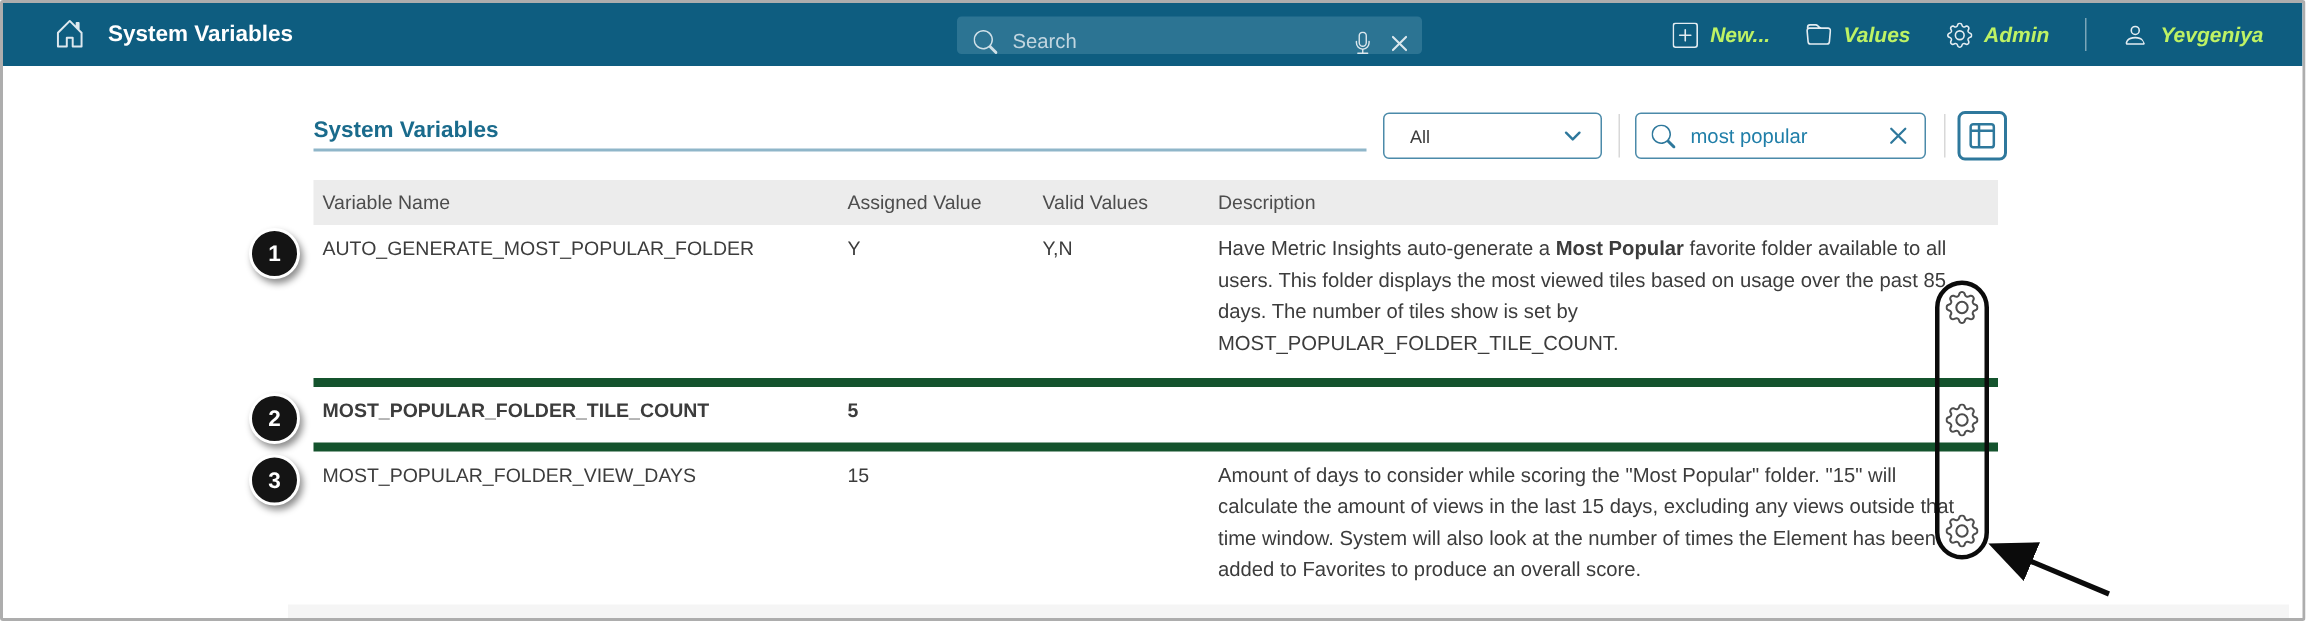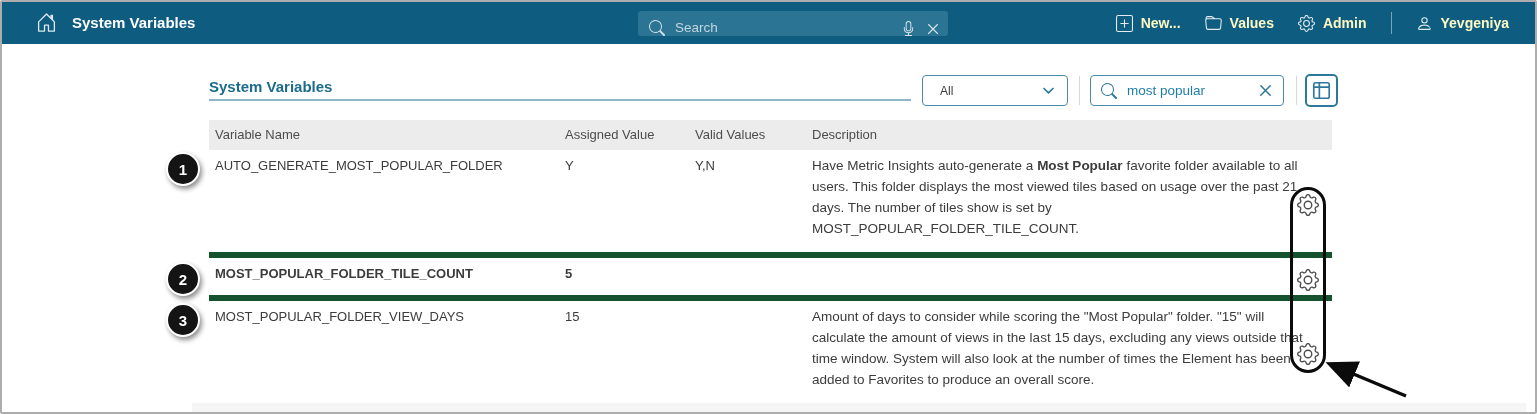--- a/index.html
+++ b/index.html
@@ -10,21 +10,21 @@
   .topbar{position:absolute;top:0;left:0;right:0;height:42px;background:#0e5d80;}
   .home-ic{position:absolute;left:34px;top:10px;width:21px;height:21px;color:#dde8ee;cursor:pointer;}
   .topbar-title{position:absolute;left:70px;top:12px;font-size:15px;font-weight:bold;color:#ffffff;}
   .hsearch{position:absolute;left:636px;top:9px;width:310px;height:25px;background:#2c7493;border-radius:3px;display:flex;align-items:flex-end;padding:0 8px;}
   .hsearch .mag{width:16px;height:16px;color:#cfe0e8;margin:0 8px 0 3px;flex:none;}
   .hsearch input{flex:1;background:transparent;border:none;outline:none;color:#e8f1f5;font-size:13.5px;}
   .hsearch input::placeholder{color:#c2d6e0;}
   .hsearch .mic{width:15px;height:15px;color:#dbe7ed;margin-right:10px;flex:none;cursor:pointer;}
   .hsearch .hx{width:14px;height:14px;color:#dbe7ed;flex:none;cursor:pointer;}
   .topnav{position:absolute;right:26px;top:0;height:42px;display:flex;align-items:center;gap:24px;}
-  .topnav .nav-item{display:flex;align-items:center;gap:8px;color:#fef9c3;font-size:14px;font-weight:600;cursor:pointer;}
+  .topnav .nav-item{display:flex;align-items:center;gap:8px;color:#bef264;font-size:14px;font-weight:600;cursor:pointer;font-style:italic;}
   .topnav .nav-item svg{width:17px;height:17px;color:#e3ecf1;}
   .topnav .vsep{width:1px;height:22px;background:rgba(255,255,255,.45);}
 
   
   .panel-title{position:absolute;left:207px;top:76px;font-size:15px;font-weight:bold;color:#1a6b8c;}
   .panel-underline{position:absolute;left:207px;top:97px;width:702px;height:2px;background:#8fb6c9;}
   .ctl-sep1{position:absolute;left:1077px;top:74px;width:1px;height:29px;background:#d8d8d8;}
   .ctl-sep2{position:absolute;left:1294px;top:74px;width:1px;height:29px;background:#d8d8d8;}
   .dropdown{position:absolute;left:920px;top:73px;width:146px;height:31px;border:1px solid #4b8aa9;border-radius:4px;display:flex;align-items:center;padding:0 12px 0 17px;cursor:pointer;background:#fff;}
   .dropdown .dval{flex:1;font-size:12px;color:#3c3c3c;}
@@ -146,21 +146,21 @@
     <span class="c1">Variable Name</span>
     <span class="c2">Assigned Value</span>
     <span class="c3">Valid Values</span>
     <span class="c4">Description</span>
   </div>
 
   <div class="row row1">
     <span class="cell c1">AUTO_GENERATE_MOST_POPULAR_FOLDER</span>
     <span class="cell c2">Y</span>
     <span class="cell c3">Y,N</span>
-    <div class="desc"><span>Have Metric Insights auto-generate a </span><b>Most Popular</b><span> favorite folder available to all users. This folder displays the most viewed tiles based on usage over the past 21 days. The number of tiles show is set by MOST_POPULAR_FOLDER_TILE_COUNT.</span></div>
+    <div class="desc"><span>Have Metric Insights auto-generate a </span><b>Most Popular</b><span> favorite folder available to all users. This folder displays the most viewed tiles based on usage over the past 85 days. The number of tiles show is set by MOST_POPULAR_FOLDER_TILE_COUNT.</span></div>
   </div>
 
   <div class="row row2">
     <span class="cell c1">MOST_POPULAR_FOLDER_TILE_COUNT</span>
     <span class="cell c2">5</span>
     <span class="cell c3"></span>
   </div>
 
   <div class="row row3">
     <span class="cell c1">MOST_POPULAR_FOLDER_VIEW_DAYS</span>

